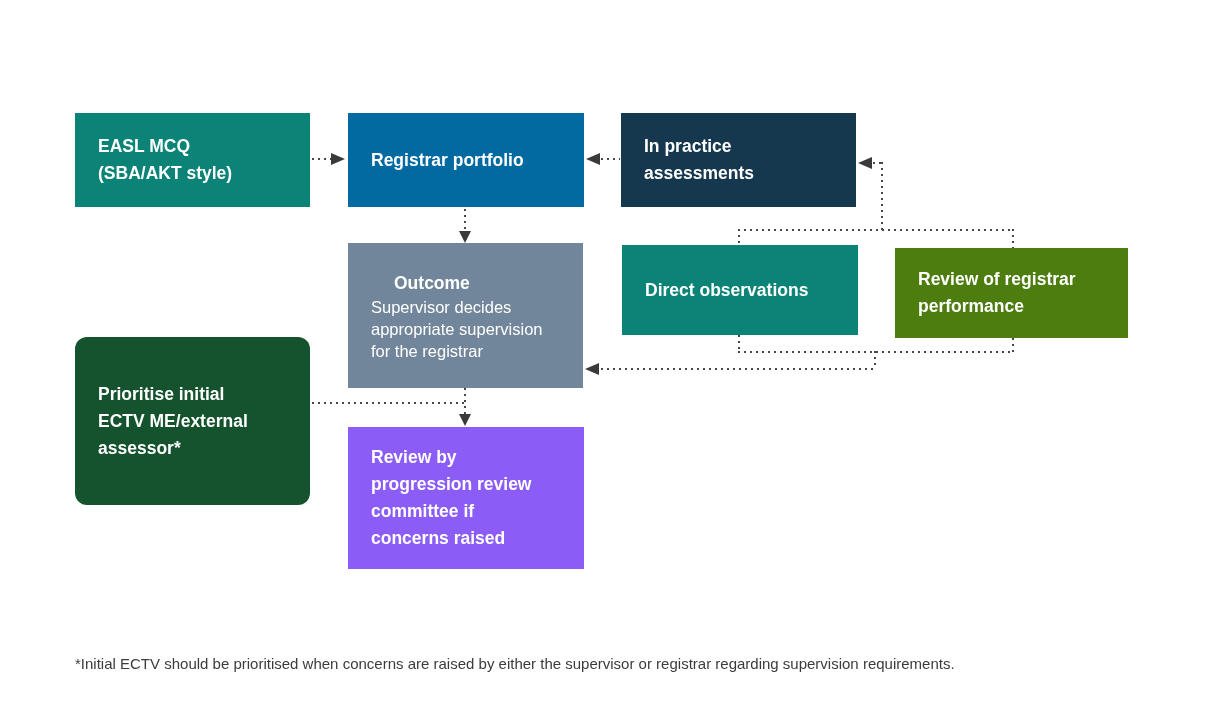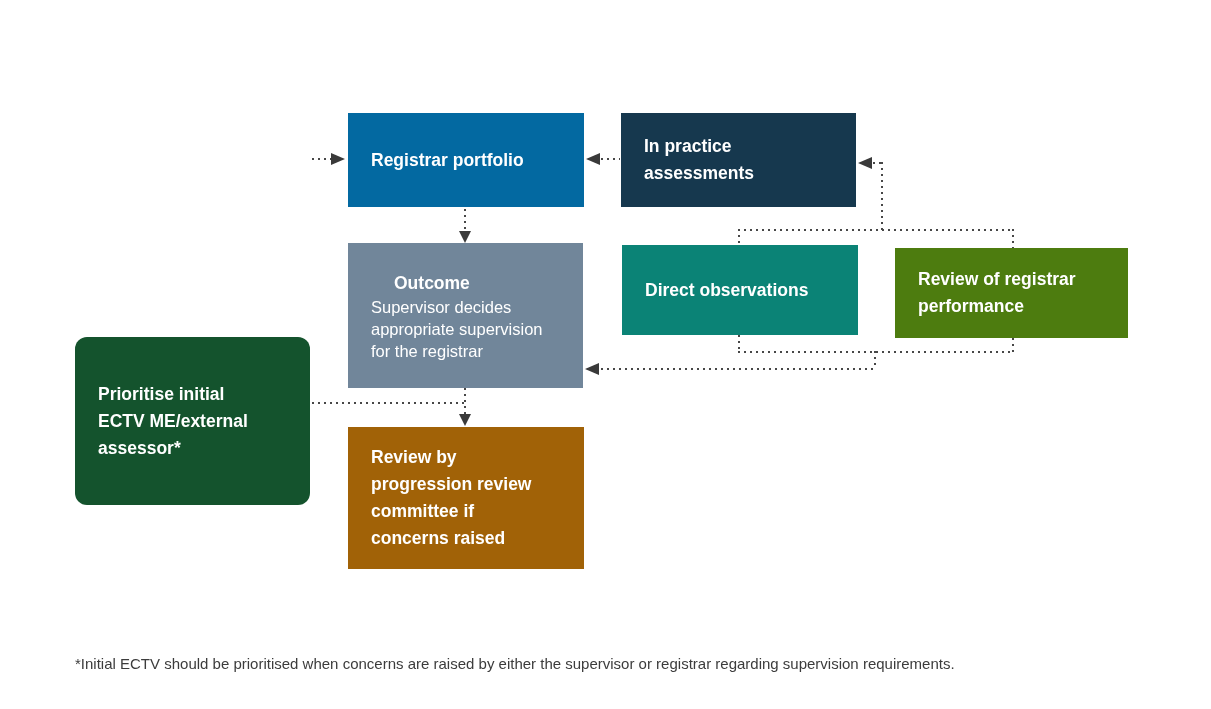--- a/index.html
+++ b/index.html
@@ -41,20 +41,24 @@
     color:#3c3c3c;
     margin-top:40px;
   }
 </style>
 </head>
 <body>
 
 <div class="canvas">
 
 
+  <div class="box" style="left: 75px; top: 113px; width: 235px; height: 94px; background: rgb(11, 131, 118);">
+    <div class="label">EASL MCQ
+(SBA/AKT style)</div>
+  </div>
 
   <div class="box" style="left: 348px; top: 113px; width: 236px; height: 94px; background: #0369a1;">
     <div class="label">Registrar portfolio</div>
   </div>
 
   <div class="box" style="left: 621px; top: 113px; width: 235px; height: 94px; background: rgb(22, 56, 78);">
     <div class="label">In practice
 assessments</div>
   </div>
 
@@ -73,21 +77,21 @@
     <div class="label">Review of registrar
 performance</div>
   </div>
 
   <div class="box" style="left: 75px; top: 337px; width: 235px; height: 168px; background: #14532d; border-radius: 12px;">
     <div class="label">Prioritise initial
 ECTV ME/external
 assessor*</div>
   </div>
 
-  <div class="box" style="left: 348px; top: 427px; width: 236px; height: 142px; background: #a16207;">
+  <div class="box" style="left: 348px; top: 427px; width: 236px; height: 142px; background: #8b5cf6;">
     <div class="label">Review by
 progression review
 committee if
 concerns raised</div>
   </div>
 
   <div class="dline-h" style="left:312px;top:158px;width:20px;"></div>
   <div class="arr arr-right" style="left:331px;top:153px;"></div>
 
   <div class="arr arr-left" style="left:586px;top:153px;"></div>

